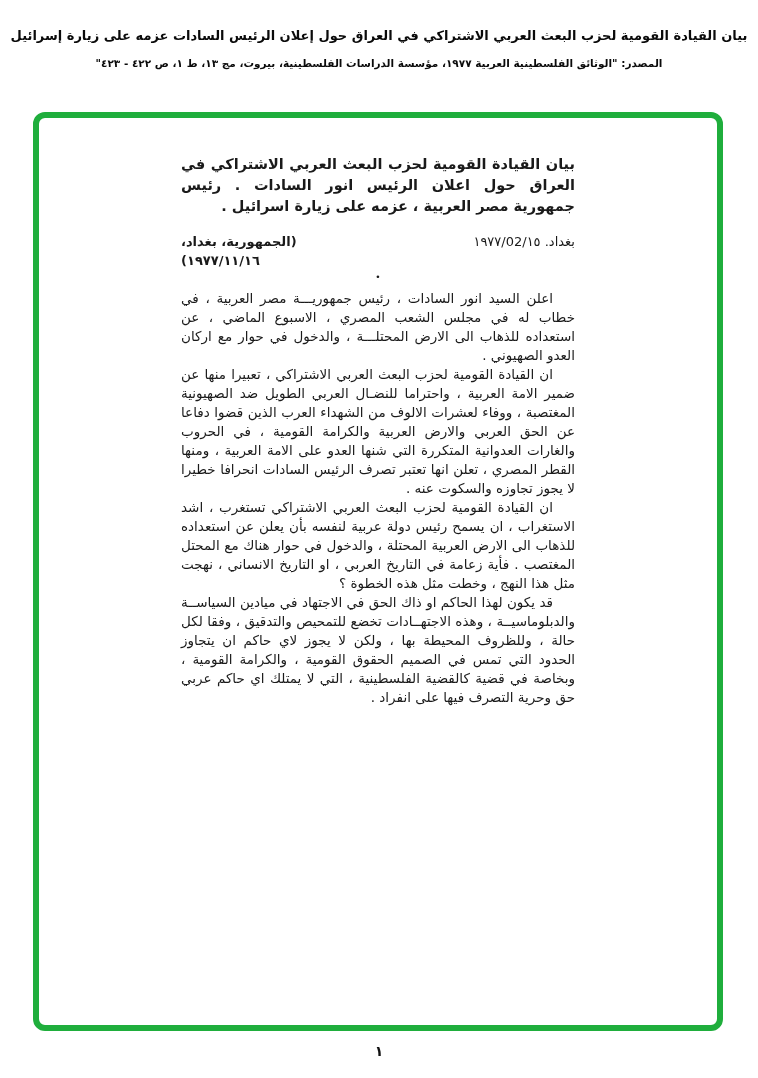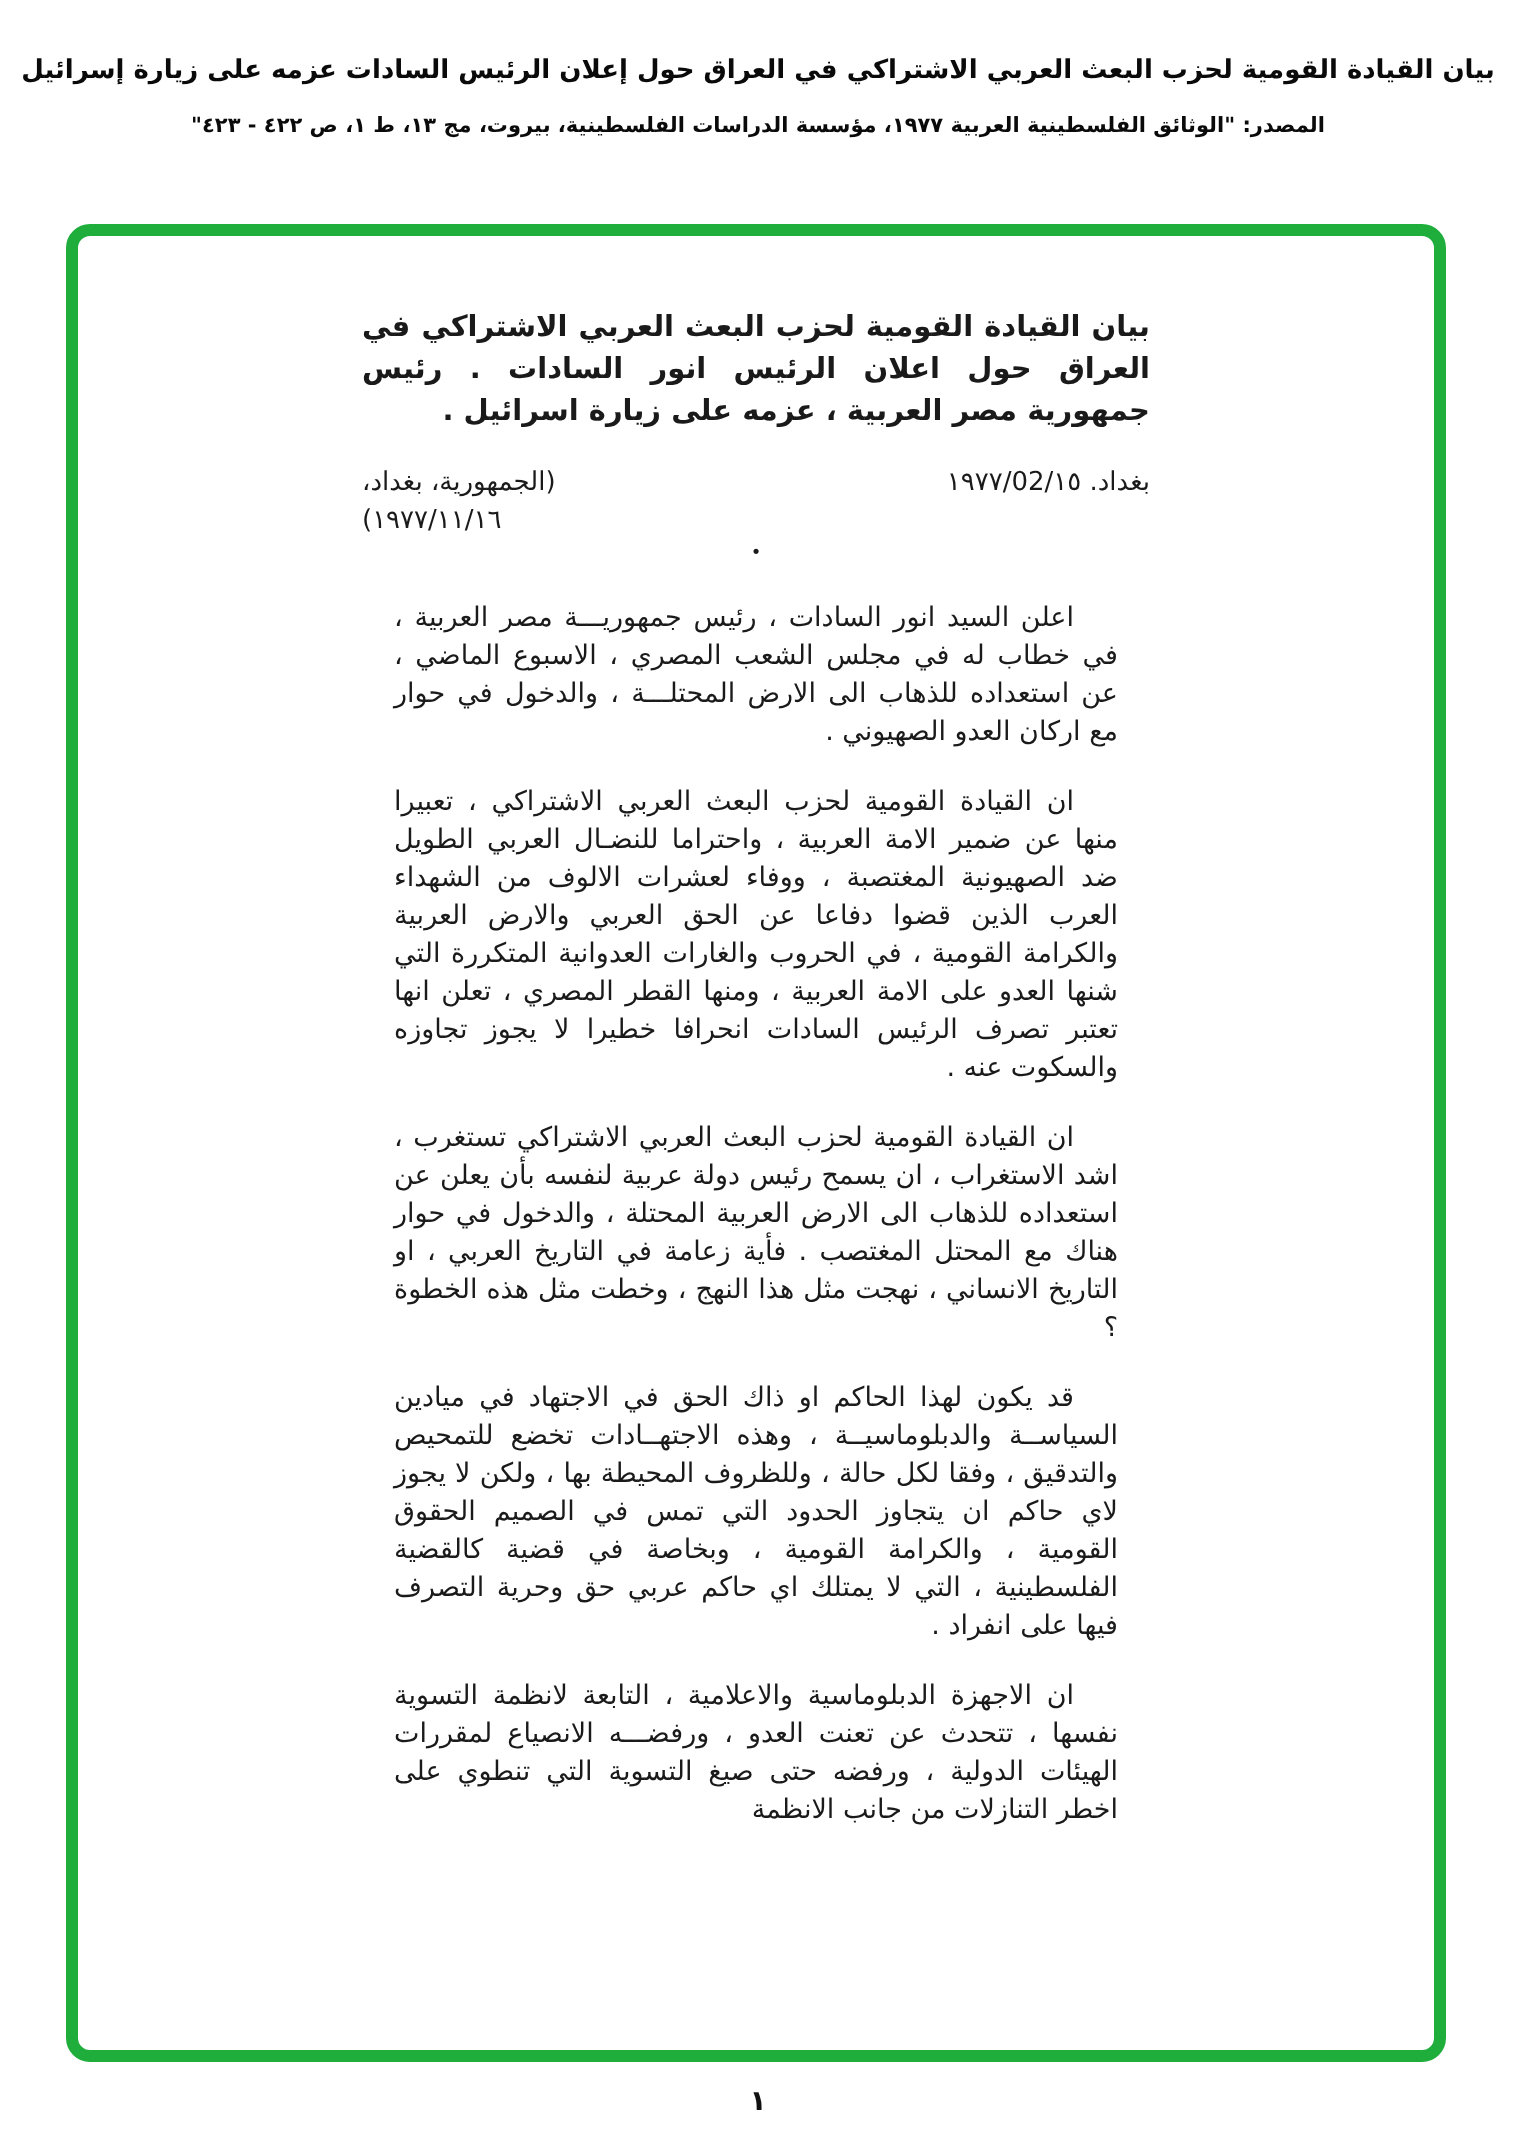--- a/index.html
+++ b/index.html
@@ -63,32 +63,33 @@
     display: flex;
     justify-content: space-between;
     align-items: flex-start;
     font-size: 13px;
     line-height: 19px;
     margin-bottom: 2px;
   }
   .date-left {
     width: 150px;
     text-align: left;
+    font-weight: bold;
   }
   .date-bullet {
     text-align: center;
     font-size: 9px;
     line-height: 10px;
     height: 12px;
     margin-bottom: 5px;
   }
   .paragraphs p {
     text-align: justify;
     text-indent: 22px;
-    margin: 16px;
+    margin: 0;
   }
   .page-number {
     position: absolute;
     top: 1043px;
     left: 0;
     width: 758px;
     text-align: center;
     font-size: 14px;
     font-weight: bold;
     color: #111;
@@ -111,19 +112,18 @@
       <div class="date-left">(الجمهورية، بغداد، ١٩٧٧/١١/١٦)</div>
     </div>
 
     <div class="date-bullet">•</div>
 
     <div class="paragraphs">
       <p>اعلن السيد انور السادات ، رئيس جمهوريـــة مصر العربية ، في خطاب له في مجلس الشعب المصري ، الاسبوع الماضي ، عن استعداده للذهاب الى الارض المحتلـــة ، والدخول في حوار مع اركان العدو الصهيوني .</p>
       <p>ان القيادة القومية لحزب البعث العربي الاشتراكي ، تعبيرا منها عن ضمير الامة العربية ، واحتراما للنضـال العربي الطويل ضد الصهيونية المغتصبة ، ووفاء لعشرات الالوف من الشهداء العرب الذين قضوا دفاعا عن الحق العربي والارض العربية والكرامة القومية ، في الحروب والغارات العدوانية المتكررة التي شنها العدو على الامة العربية ، ومنها القطر المصري ، تعلن انها تعتبر تصرف الرئيس السادات انحرافا خطيرا لا يجوز تجاوزه والسكوت عنه .</p>
       <p>ان القيادة القومية لحزب البعث العربي الاشتراكي تستغرب ، اشد الاستغراب ، ان يسمح رئيس دولة عربية لنفسه بأن يعلن عن استعداده للذهاب الى الارض العربية المحتلة ، والدخول في حوار هناك مع المحتل المغتصب . فأية زعامة في التاريخ العربي ، او التاريخ الانساني ، نهجت مثل هذا النهج ، وخطت مثل هذه الخطوة ؟</p>
       <p>قد يكون لهذا الحاكم او ذاك الحق في الاجتهاد في ميادين السياســة والدبلوماسيــة ، وهذه الاجتهــادات تخضع للتمحيص والتدقيق ، وفقا لكل حالة ، وللظروف المحيطة بها ، ولكن لا يجوز لاي حاكم ان يتجاوز الحدود التي تمس في الصميم الحقوق القومية ، والكرامة القومية ، وبخاصة في قضية كالقضية الفلسطينية ، التي لا يمتلك اي حاكم عربي حق وحرية التصرف فيها على انفراد .</p>
-      <p>ان الاجهزة الدبلوماسية والاعلامية ، التابعة لانظمة التسوية نفسها ، تتحدث عن تعنت العدو ، ورفضـــه الانصياع لمقررات الهيئات الدولية ، ورفضه حتى صيغ التسوية التي تنطوي على اخطر التنازلات من جانب الانظمة</p>
     </div>
 
   </div>
 </div>
 
 <div class="page-number">١</div>
 
 </body></html>

